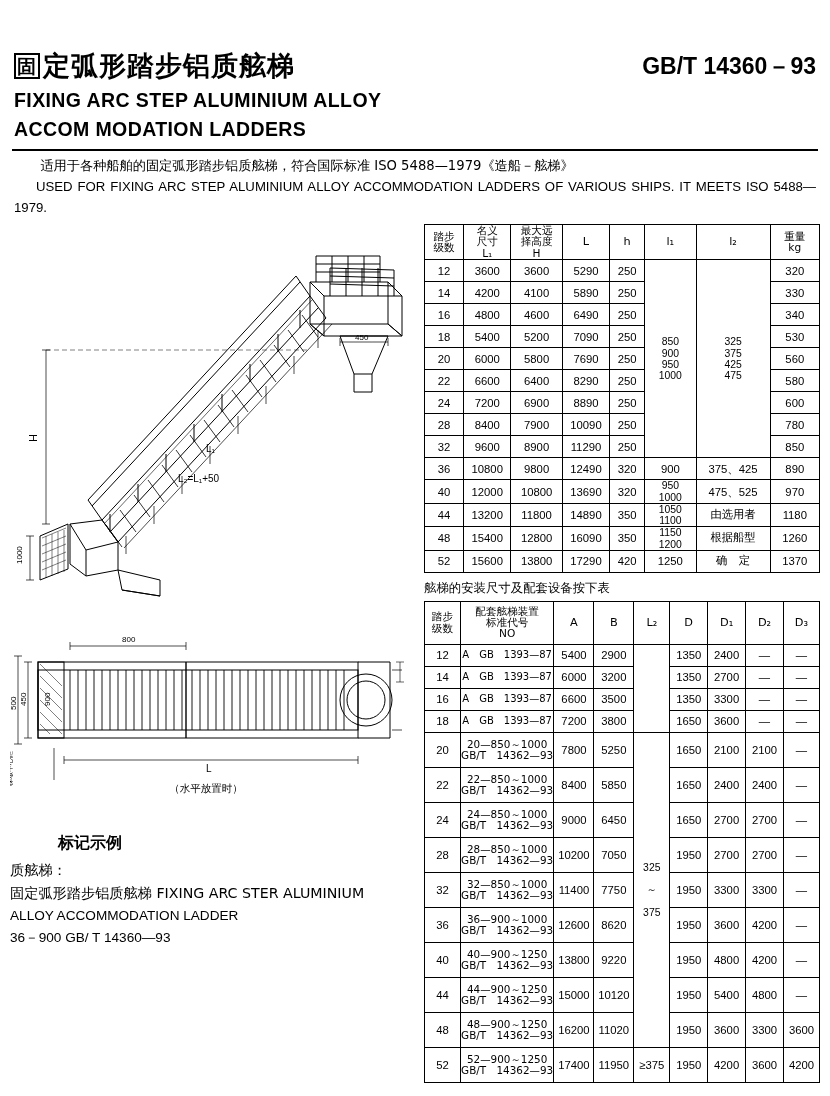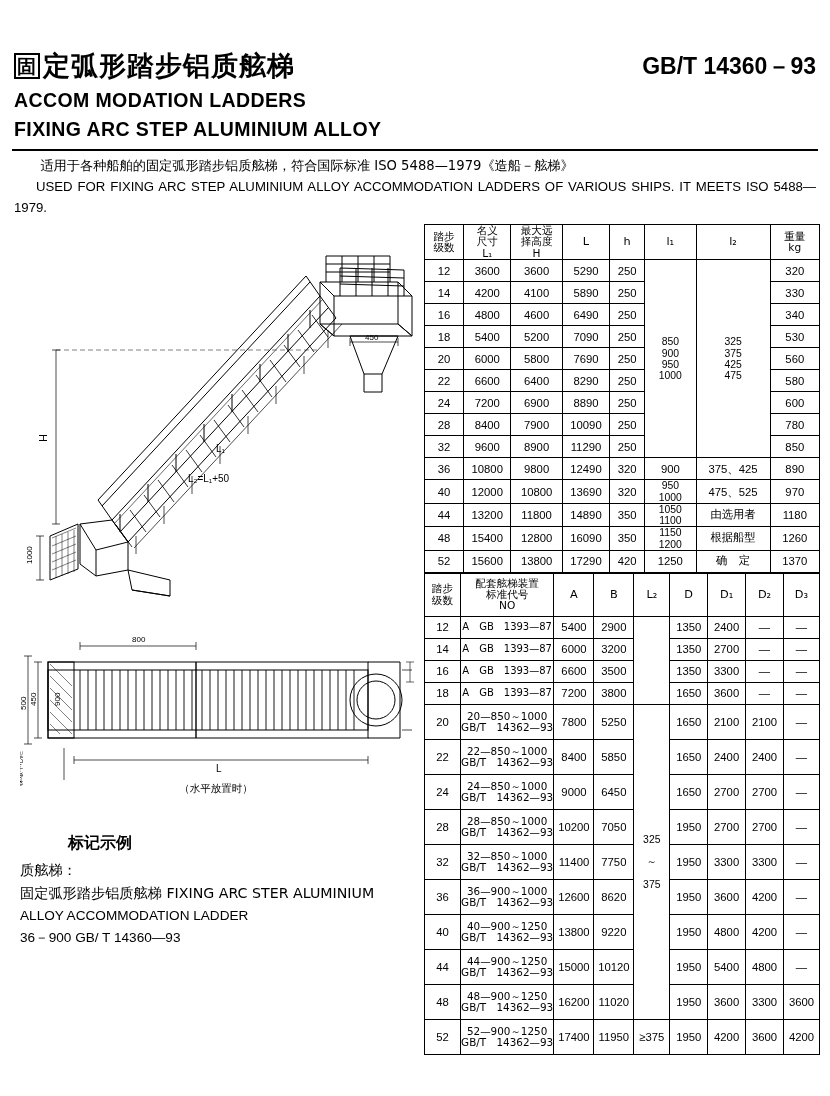--- a/index.html
+++ b/index.html
@@ -35,21 +35,21 @@
     font-size:19.5px;font-weight:bold;letter-spacing:0.4px;line-height:1.30;
   }
   .hr-main{border:0;border-top:2px solid #000;margin:6px 12px 0 12px;}
   .intro{padding:5px 14px 0 14px;font-size:13.2px;line-height:1.55;}
   .intro .cn{text-indent:2em;font-family:"DejaVu Sans","Liberation Sans",sans-serif;}
   .intro .en{margin-top:1px;text-align:justify;}
   .intro .en .ind{display:inline-block;width:22px;}
 
   
   .cols{position:relative;margin-top:6px;}
-  .left-col{position:absolute;left:20px;top:0;width:405px;}
+  .left-col{position:absolute;left:10px;top:0;width:405px;}
   .right-col{position:absolute;left:424px;top:0;width:396px;}
 
   
   table.dt{border-collapse:collapse;font-size:11.3px;width:100%;
            font-family:"Liberation Sans",sans-serif;}
   table.dt th,table.dt td{
     border:1px solid #000;text-align:center;vertical-align:middle;
     padding:0;height:21px;line-height:1.08;
   }
   table.dt th{font-weight:normal;font-family:"DejaVu Sans","Liberation Sans",sans-serif;}
@@ -71,22 +71,22 @@
 <div class="page">
 
   <div class="title-row">
     <div class="cn-title">
       <span class="std-box">固</span>
       <span>定弧形踏步铝质舷梯</span>
     </div>
     <div class="gb-no">GB/T 14360－93</div>
   </div>
 
+  <div class="en-title">FIXING ARC STEP ALUMINIUM ALLOY</div>
   <div class="en-title">ACCOM MODATION LADDERS</div>
-  <div class="en-title">FIXING ARC STEP ALUMINIUM ALLOY</div>
   <hr class="hr-main">
 
   <div class="intro">
     <div class="cn">适用于各种船舶的固定弧形踏步铝质舷梯，符合国际标准 ISO 5488—1979《造船－舷梯》</div>
     <div class="en"><span class="ind"></span><span>USED FOR FIXING ARC STEP ALUMINIUM ALLOY ACCOMMODATION LADDERS OF VARIOUS SHIPS. IT MEETS ISO 5488—1979.</span></div>
   </div>
 
   <div class="cols">
 
     <div class="left-col">
@@ -432,20 +432,21 @@
             <td>13800</td>
               <td>17290</td>
             <td>420</td>
             <td>1250</td>
             <td class="small-cn">确　定</td>
             <td>1370</td>
           </tr>
         </tbody>
       </table>
 
+      <div class="note">舷梯的安装尺寸及配套设备按下表</div>
 
       <table class="dt">
         <colgroup>
           <col style="width:36px">
             <col style="width:94px">
             <col style="width:40px">
           <col style="width:40px">
             <col style="width:36px">
             <col style="width:38px">
           <col style="width:38px">

